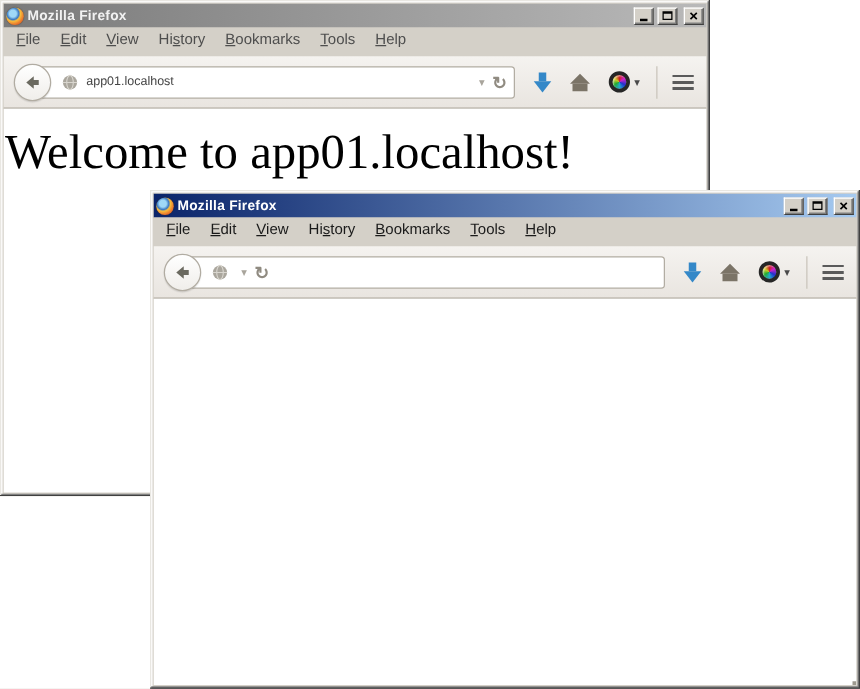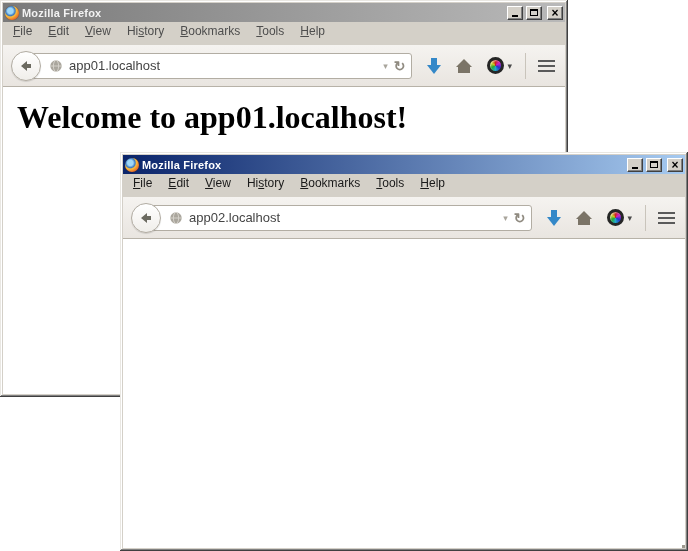--- a/index.html
+++ b/index.html
@@ -63,21 +63,21 @@
     border:1px solid #b1aca2;box-sizing:border-box;
     display:flex;align-items:center;justify-content:center;
     position:relative;z-index:2;margin-right:-15px;
     box-shadow:0 1px 1px rgba(0,0,0,.12);
   }
   .urlbar{
     flex:1 1 auto;height:26px;background:#ffffff;border:1px solid #b2ada3;
     border-radius:3px;display:flex;align-items:center;box-sizing:border-box;
     padding:0 6px 0 22px;min-width:0;
   }
-  .url-text{flex:1;font-size:13px;color:#444444;white-space:nowrap;overflow:hidden;}
+  .url-text{flex:1;font-size:10px;color:#444444;white-space:nowrap;overflow:hidden;}
   .url-caret{font-size:9px;color:#a9a59c;padding:0 6px 0 4px;}
   .reload-glyph{font-size:14px;font-weight:bold;color:#908b81;line-height:14px;}
   .tool-btn{display:flex;align-items:center;justify-content:center;margin-left:15px;}
   .dl-arrow{position:relative;width:14px;height:16px;}
   .dl-arrow::before{content:"";position:absolute;top:0;left:4px;width:6px;height:7px;background:#3488c8;}
   .dl-arrow::after{content:"";position:absolute;top:7px;left:0;width:0;height:0;
     border-left:7px solid transparent;border-right:7px solid transparent;border-top:9px solid #3488c8;}
   .house{position:relative;width:16px;height:14px;}
   .house::before{content:"";position:absolute;top:0;left:0;width:0;height:0;
     border-left:8px solid transparent;border-right:8px solid transparent;border-bottom:8px solid #7b7467;}
@@ -87,22 +87,22 @@
     background:conic-gradient(#cc2222,#cc22cc,#2233cc,#22aacc,#22aa33,#cccc22,#cc2222);
     box-shadow:inset 1px 1px 1px rgba(255,255,255,.5);
   }
   .btn-caret{font-size:9px;color:#4a4a4a;margin-left:3px;}
   .vsep{width:1px;height:26px;background:#c9c4bb;margin-left:13px;}
   .hamburger{width:17px;height:12px;
     background:linear-gradient(#5a5a5a 0 2px,transparent 2px 5px,#5a5a5a 5px 7px,transparent 7px 10px,#5a5a5a 10px 12px);}
   
   .content{flex:1 1 auto;background:#ffffff;position:relative;overflow:hidden;}
   .content h1{
-    margin:12px 0 0 14px;font-family:"Liberation Serif",serif;font-weight:bold;
-    font-size:32px;color:#000000;white-space:nowrap;
+    margin:12px 0 0 1px;font-family:"Liberation Serif",serif;font-weight:normal;
+    font-size:39px;color:#000000;white-space:nowrap;
   }
   .grip{position:absolute;right:4px;bottom:4px;width:3px;height:3px;
     box-shadow: 8px 0 0 #9d998f, 4px 4px 0 #9d998f, 8px 4px 0 #9d998f,
                 0 8px 0 #9d998f, 4px 8px 0 #9d998f, 8px 8px 0 #9d998f;}
 </style>
 </head>
 <body>
 
 <div class="window win1">
   <div class="titlebar inactive">
@@ -191,21 +191,20 @@
       <svg width="16" height="16" viewBox="0 0 16 16">
           <polygon points="3,8 9,3 9,6 13,6 13,10 9,10 9,13" fill="#6b6a60"></polygon>
         </svg>
     </span>
     <span class="urlbar">
       <svg width="14" height="14" viewBox="0 0 16 16" style="margin-right:6px;flex:0 0 14px;">
         <circle cx="8" cy="8" r="6.5" fill="#aaa69d"></circle>
         <ellipse cx="8" cy="8" rx="3" ry="6.5" fill="none" stroke="#d9d6cf" stroke-width="1"></ellipse>
         <line x1="1.5" y1="8" x2="14.5" y2="8" stroke="#d9d6cf" stroke-width="1"></line>
       </svg>
-      <span class="url-text">app02.localhost</span>
       <span class="url-caret">▾</span>
       <span class="reload-glyph">↻</span>
     </span>
     <span class="tool-btn">
         <span class="dl-arrow"></span>
       </span>
     <span class="tool-btn">
         <span class="house"></span>
       </span>
     <span class="tool-btn">

